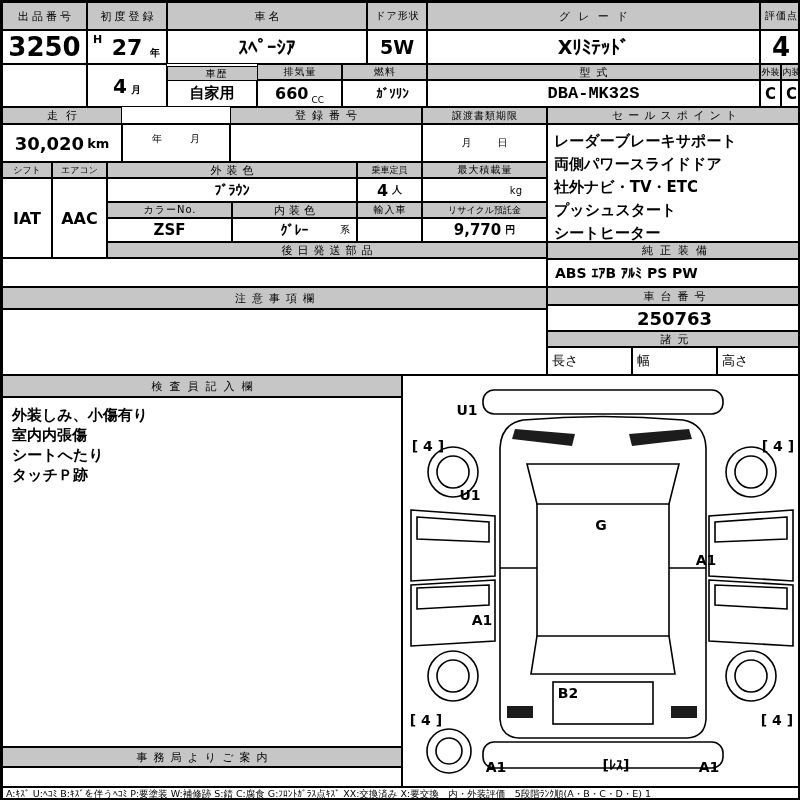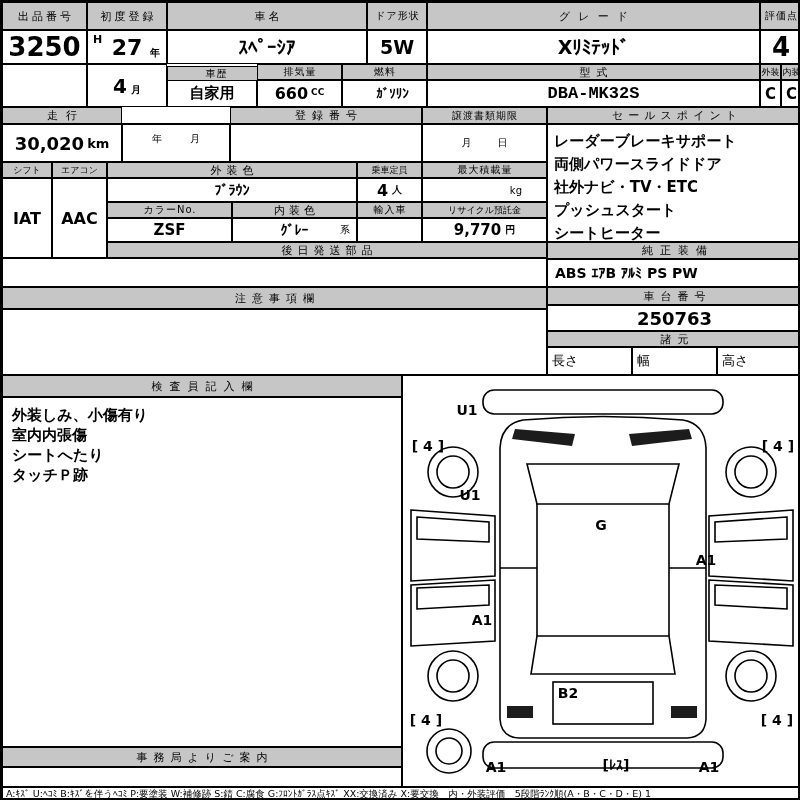--- a/index.html
+++ b/index.html
@@ -60,21 +60,21 @@
   <div class="cell hdr tight" style="left:165px;top:64px;width:98px;height:16px">車歴</div>
   <div class="cell hdr tight" style="left:255px;top:62px;width:85px;height:16px">排気量</div>
   <div class="cell hdr tight" style="left:340px;top:62px;width:85px;height:16px">燃料</div>
   <div class="cell hdr" style="left:425px;top:62px;width:333px;height:16px;letter-spacing:6px;text-indent:6px">型式</div>
   <div class="cell hdr tiny" style="left:758px;top:62px;width:21px;height:16px">外装</div>
   <div class="cell hdr tiny" style="left:779px;top:62px;width:21px;height:16px">内装</div>
 
   <div class="cell val txt15" style="left:165px;top:78px;width:90px;height:27px">自家用</div>
   <div class="cell val" style="left:255px;top:78px;width:85px;height:27px">
     <span class="txt16">660</span>
-    <span style="font-size:9px;font-weight:bold;margin-left:3px;align-self:flex-end;padding-bottom:9px">CC</span>
+    <span style="font-size:9px;font-weight:normal;margin-left:3px;align-self:flex-end;padding-bottom:1px">CC</span>
   </div>
   <div class="cell val txt13" style="left:340px;top:78px;width:85px;height:27px">ｶﾞｿﾘﾝ</div>
   <div class="cell val txt17" style="left:425px;top:78px;width:333px;height:27px">DBA-MK32S</div>
   <div class="cell val txt15" style="left:758px;top:78px;width:21px;height:27px">C</div>
   <div class="cell val txt15" style="left:779px;top:78px;width:21px;height:27px">C</div>
 
   <div class="cell hdr" style="left:0;top:105px;width:120px;height:17px;letter-spacing:8px;text-indent:8px">走行</div>
   <div class="cell hdr" style="left:120px;top:121px;width:108px;height:17px;letter-spacing:6px;text-indent:6px">車検</div>
   <div class="cell hdr" style="left:228px;top:105px;width:192px;height:17px;letter-spacing:6px;text-indent:6px">登録番号</div>
   <div class="cell hdr tight" style="left:420px;top:105px;width:125px;height:17px">譲渡書類期限</div>

